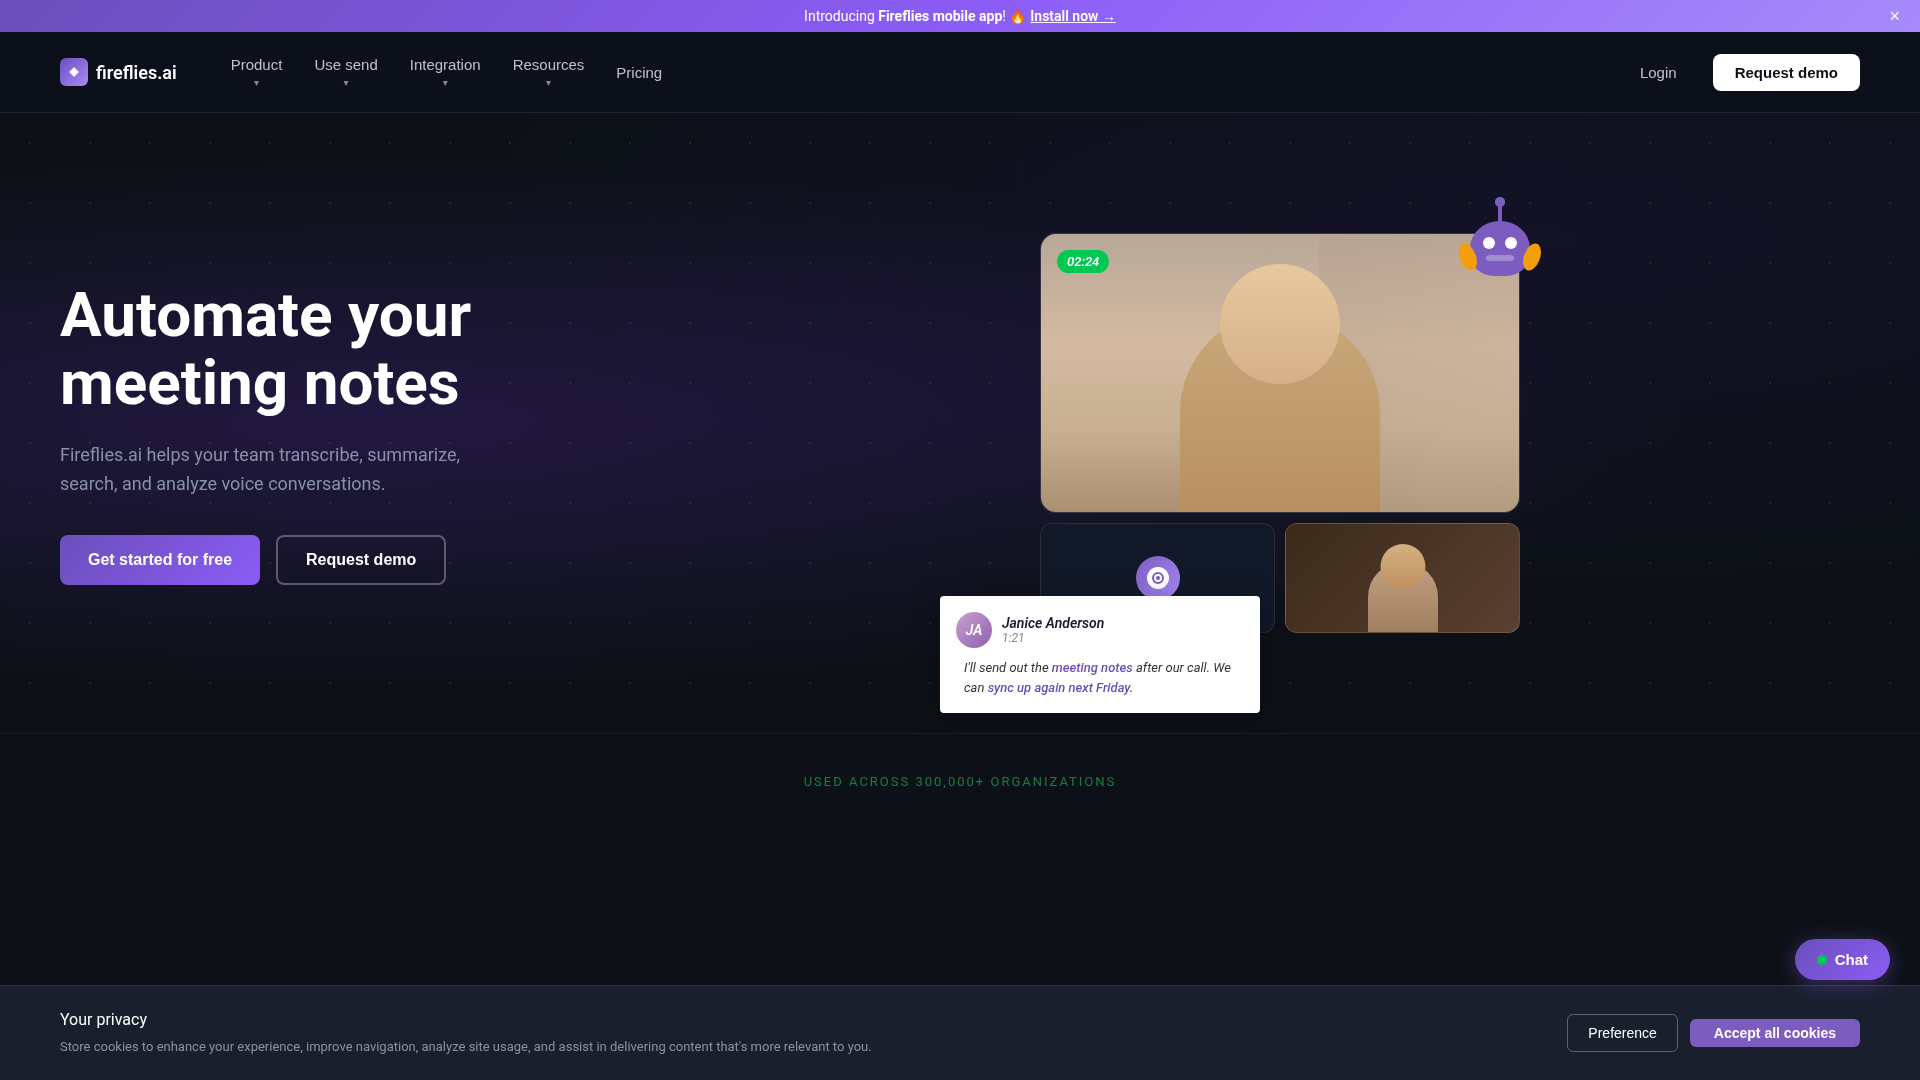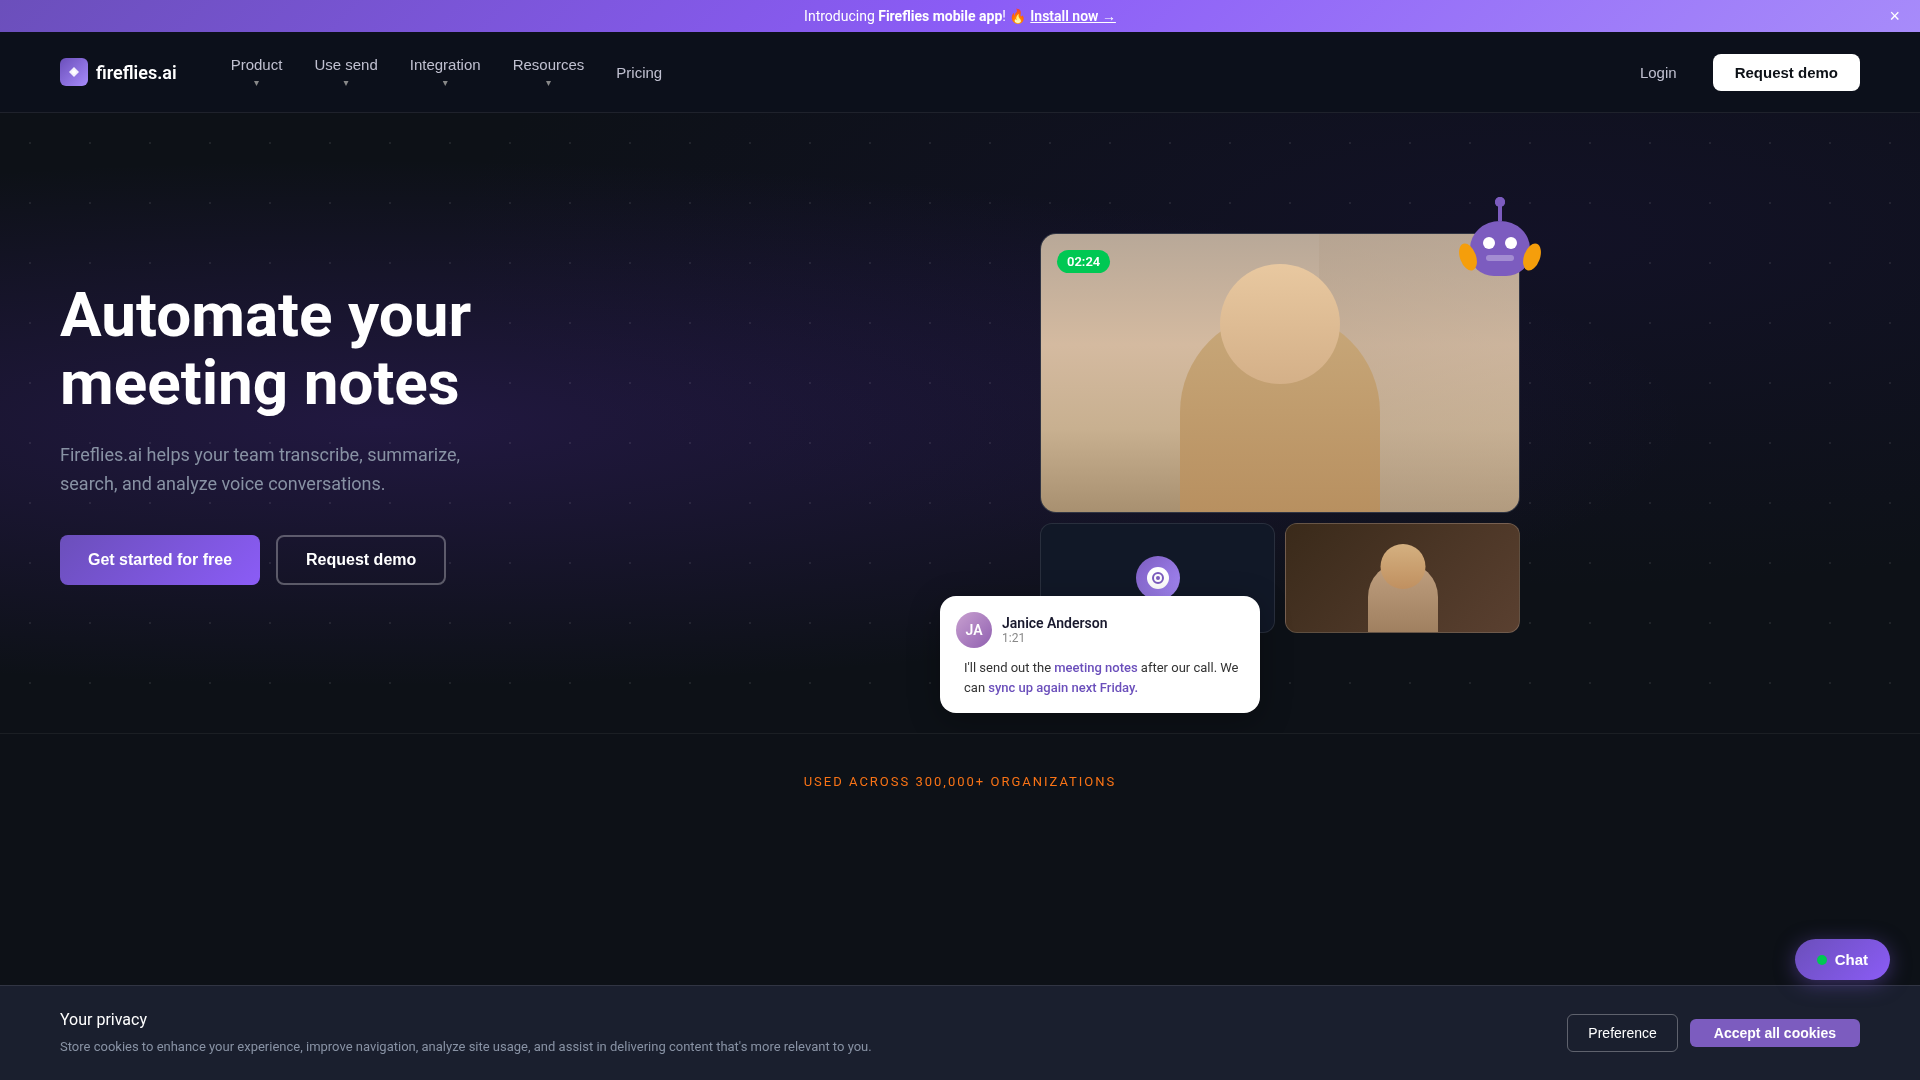--- a/index.html
+++ b/index.html
@@ -181,20 +181,21 @@
 
     
     .hero-right {
       flex: 1;
       display: flex;
       justify-content: center;
       align-items: flex-start;
       padding-left: 60px;
       position: relative;
       z-index: 1;
+      font-style: italic;
     }
     .video-container {
       position: relative;
       width: 480px;
     }
     .video-main {
       width: 480px;
       height: 280px;
       border-radius: 16px;
       overflow: hidden;
@@ -253,21 +254,21 @@
     .robot-wing-left { left: -8px; transform: rotate(-20deg); }
     .robot-wing-right { right: -8px; transform: rotate(20deg); }
 
     
     .chat-bubble {
       position: absolute;
       bottom: -80px;
       left: -100px;
       width: 320px;
       background: white;
-      border-radius: 16px;
+      border-radius: 4px;
       padding: 16px;
       box-shadow: 0 8px 32px rgba(0,0,0,0.3);
       z-index: 20;
     }
     .chat-bubble-header {
       display: flex;
       align-items: center;
       gap: 10px;
       margin-bottom: 10px;
     }
@@ -360,21 +361,21 @@
     
     .stats-section {
       padding: 40px 60px;
       text-align: center;
       background: #0d1117;
       border-top: 1px solid rgba(255,255,255,0.06);
     }
     .stats-label {
       font-size: 13px;
       letter-spacing: 2px;
-      color: #f97316;
+      color: #15803d;
       margin-bottom: 18px;
     }
 
     
     .cookie-banner {
       position: fixed;
       bottom: 0;
       left: 0;
       right: 0;
       background: #1a1f2e;

